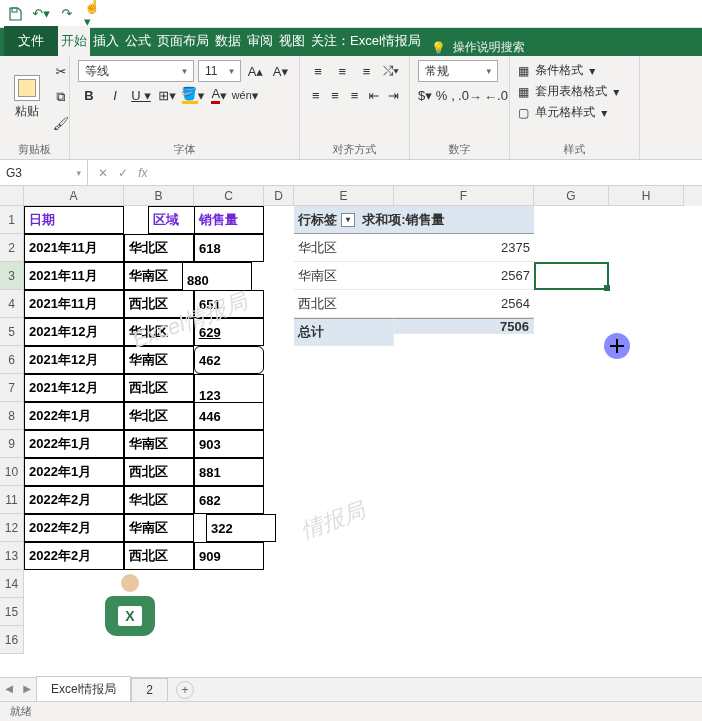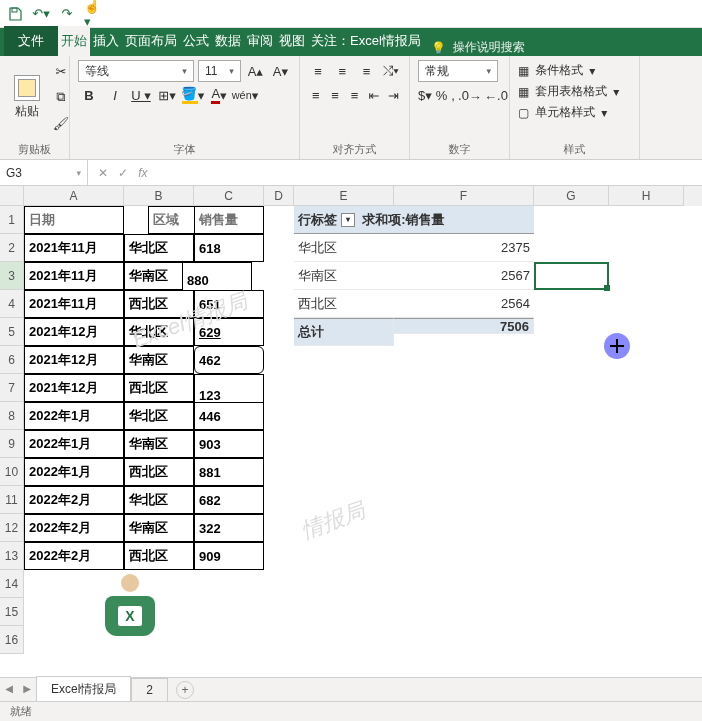--- a/index.html
+++ b/index.html
@@ -27,21 +27,21 @@
 .fx{display:flex;align-items:center;gap:10px;padding:0 10px;color:#999}
 .sheet{position:relative;height:480px;overflow:hidden;background:#fff}
 .colhdrs{position:absolute;top:0;left:24px;right:0;height:20px;display:flex;background:#f0f0f0}
 .ch{border-right:1px solid #d4d4d4;border-bottom:1px solid #d4d4d4;text-align:center;font-size:12px;color:#555;line-height:20px}
 .rowhdrs{position:absolute;top:20px;left:0;width:24px;background:#f0f0f0}
 .rh{height:28px;border-right:1px solid #d4d4d4;border-bottom:1px solid #d4d4d4;text-align:center;font-size:12px;color:#555;line-height:28px}
 .rh.on{background:#d8e8d8}
 .corner{position:absolute;top:0;left:0;width:24px;height:20px;background:#f0f0f0;border-right:1px solid #d4d4d4;border-bottom:1px solid #d4d4d4}
 .cells{position:absolute;top:20px;left:24px}
 .cell{position:absolute;border-right:1px solid #e8e8e8;border-bottom:1px solid #e8e8e8;padding:0 4px;display:flex;align-items:center;font-size:13px;overflow:hidden;white-space:nowrap}
-.hd{color:#737373;font-weight:bold;background:#fff;border:1.5px solid #000}
+.hd{color:#6d28d9;font-weight:bold;background:#fff;border:1.5px solid #000}
 .dat{font-weight:bold;color:#000;border:1.5px solid #000;background:#fff}
 .pv-h{background:#dce6f1;font-weight:bold;border-right:none;border-bottom:1px solid #999}
 .pv{border-right:none}
 .pv-r{text-align:right;justify-content:flex-end}
 .pv-t{background:#dce6f1;font-weight:bold;border-top:1px solid #999}
 .drop{width:14px;height:14px;border:1px solid #888;background:#fff;display:inline-flex;align-items:center;justify-content:center;font-size:8px;margin-left:4px}
 .selring{position:absolute;border:2px solid #217346;pointer-events:none}
 .selhdl{position:absolute;width:6px;height:6px;background:#217346;right:-3px;bottom:-3px}
 .cursor{position:absolute;width:26px;height:26px;background:#8a8aff;border-radius:50%;display:flex;align-items:center;justify-content:center}
 .cursor::before,.cursor::after{content:"";position:absolute;background:#000}
@@ -73,22 +73,22 @@
     </span>
   <span class="ic">↶▾</span>
   <span class="ic">↷</span>
   <span class="ic">☝▾</span>
 </div>
 
 <div class="tabs">
   <div class="tab file">文件</div>
   <div class="tab active">开始</div>
   <div class="tab">插入</div>
+  <div class="tab">公式</div>
   <div class="tab">页面布局</div>
-  <div class="tab">公式</div>
   <div class="tab">数据</div>
   <div class="tab">审阅</div>
   <div class="tab">视图</div>
   <div class="tab">关注：Excel情报局</div>
   <div class="tell">
       <span>💡</span>
       <span>操作说明搜索</span>
     </div>
 </div>
 
@@ -236,21 +236,21 @@
       <div class="cell dat" style="left: 100px; top: 224px; width: 70px; height: 28px;">华南区</div>
       <div class="cell dat" style="left: 170px; top: 224px; width: 70px; height: 28px;">903</div>
       <div class="cell dat" style="left: 0px; top: 252px; width: 100px; height: 28px;">2022年1月</div>
       <div class="cell dat" style="left: 100px; top: 252px; width: 70px; height: 28px;">西北区</div>
       <div class="cell dat" style="left: 170px; top: 252px; width: 70px; height: 28px;">881</div>
       <div class="cell dat" style="left: 0px; top: 280px; width: 100px; height: 28px;">2022年2月</div>
       <div class="cell dat" style="left: 100px; top: 280px; width: 70px; height: 28px;">华北区</div>
       <div class="cell dat" style="left: 170px; top: 280px; width: 70px; height: 28px;">682</div>
       <div class="cell dat" style="left: 0px; top: 308px; width: 100px; height: 28px;">2022年2月</div>
       <div class="cell dat" style="left: 100px; top: 308px; width: 70px; height: 28px;">华南区</div>
-      <div class="cell dat" style="left: 170px; top: 308px; width: 70px; height: 28px;">322</div>
+      <div class="cell dat" style="left: 182px; top: 308px; width: 70px; height: 28px;">322</div>
       <div class="cell dat" style="left: 0px; top: 336px; width: 100px; height: 28px;">2022年2月</div>
       <div class="cell dat" style="left: 100px; top: 336px; width: 70px; height: 28px;">西北区</div>
       <div class="cell dat" style="left: 170px; top: 336px; width: 70px; height: 28px;">909</div>
       <div class="cell pv-h" style="left: 270px; top: 0px; width: 240px; height: 28px;"><span>行标签</span><span class="drop">▾</span>&nbsp;&nbsp;<b>求和项:销售量</b></div>
       <div class="cell pv" style="left: 270px; top: 28px; width: 100px; height: 28px;">华北区</div>
       <div class="cell pv pv-r" style="left: 370px; top: 28px; width: 140px; height: 28px;">2375</div>
       <div class="cell pv" style="left: 270px; top: 56px; width: 100px; height: 28px;">华南区</div>
       <div class="cell pv pv-r" style="left: 370px; top: 56px; width: 140px; height: 28px;">2567</div>
       <div class="cell pv" style="left: 270px; top: 84px; width: 100px; height: 28px;">西北区</div>
       <div class="cell pv pv-r" style="left: 370px; top: 84px; width: 140px; height: 28px;">2564</div>

